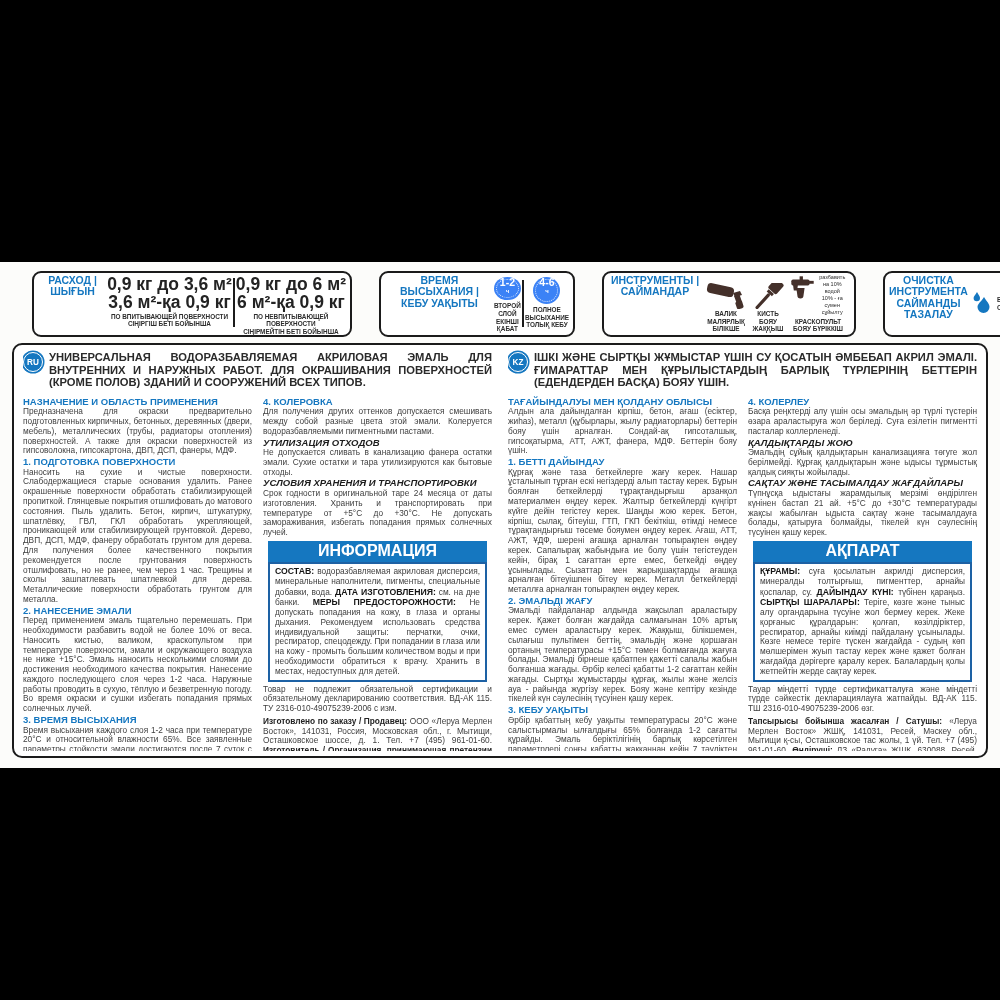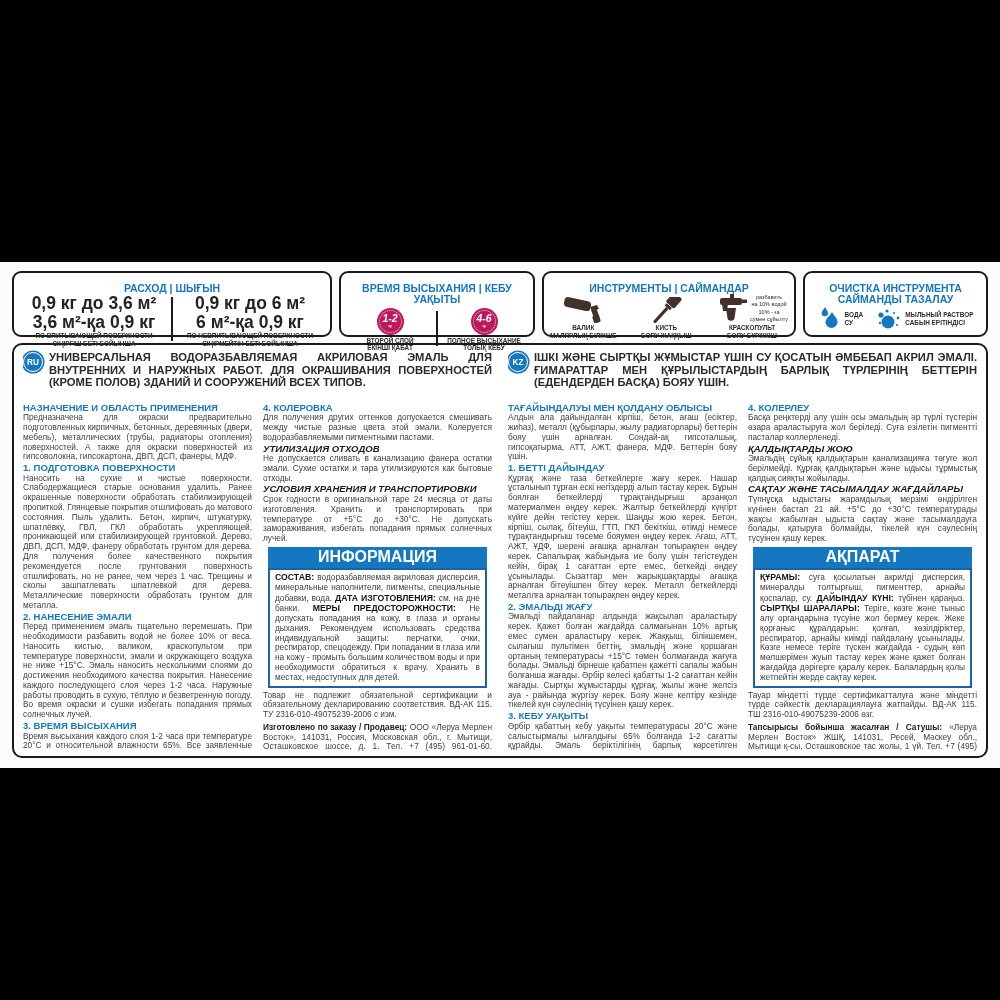--- a/index.html
+++ b/index.html
@@ -3,49 +3,49 @@
 <meta charset="utf-8">
 <style>
   html,body{margin:0;padding:0;}
   body{width:1000px;height:1000px;background:#000;position:relative;overflow:hidden;
        font-family:"Liberation Sans", sans-serif;}
   .label{position:absolute;top:262px;left:0;width:1000px;height:506px;background:#fcfcfa;
          box-sizing:border-box;padding:9px 12px 0;}
   
   .header-row{display:flex;gap:7px;height:66px;}
   .hbox{border:2.5px solid #1b1b1b;border-radius:9px;background:#fff;box-sizing:border-box;
-        padding:10px 4px;display:flex;flex-direction:column;}
+        padding:2px 4px;display:flex;flex-direction:row;margin-left:20px;}
   .hbox-title{color:#1577c0;font-weight:bold;font-size:10.5px;text-align:center;line-height:1.08;}
   .box-consumption{flex:0 0 320px;}
   .box-drying{flex:0 0 196px;}
   .box-tools{flex:0 0 254px;}
   .box-cleaning{flex:1;}
   .two-cols{display:flex;flex:1;align-items:stretch;}
   .ccol{flex:1;display:flex;flex-direction:column;align-items:center;justify-content:flex-start;}
   .big{font-size:17.5px;font-weight:bold;color:#232323;line-height:1.05;white-space:nowrap;}
   .cap{font-size:6.4px;font-weight:bold;color:#2c2c2c;text-align:center;line-height:1.2;margin-top:1px;}
   .vdiv{width:2px;background:#1b1b1b;margin:3px 1px 6px;}
   .ditem{flex:1;display:flex;flex-direction:column;align-items:center;justify-content:flex-start;}
-  .clock{position:relative;width:27px;height:27px;border-radius:50%;background:#be185d;color:#fff;
-         display:flex;flex-direction:column;align-items:center;justify-content:center;font-weight:bold;margin-bottom:1px;font-style:italic;}
+  .clock{position:relative;width:27px;height:27px;border-radius:50%;background:#3b82f6;color:#fff;
+         display:flex;flex-direction:column;align-items:center;justify-content:flex-start;font-weight:bold;margin-bottom:1px;}
   .clock::before{content:"";position:absolute;inset:2px;border-radius:50%;border:1.5px dotted rgba(255,255,255,.75);}
   .clock .v{font-size:10.5px;line-height:1;}
   .clock .u{font-size:6px;line-height:1;}
   .tools-row{display:flex;flex:1;align-items:flex-end;justify-content:space-between;padding:0 2px;}
   .titem{display:flex;flex-direction:column;align-items:center;justify-content:flex-end;}
   .spray-wrap{display:flex;align-items:flex-start;gap:2px;}
   .note{font-size:5.5px;color:#2c2c2c;line-height:1.3;text-align:center;}
   .clean-row{display:flex;flex:1;align-items:center;justify-content:space-around;padding:0 2px;}
   .citem{display:flex;align-items:center;gap:3px;}
   .cap-left{font-size:6.4px;font-weight:bold;color:#2c2c2c;text-align:left;line-height:1.2;}
   
   .body-box{border:2.5px solid #1b1b1b;border-radius:10px;background:#fff;margin-top:6px;
             height:415px;box-sizing:border-box;padding:5px 9px;display:flex;gap:16px;overflow:hidden;}
   .half{width:50%;display:flex;flex-direction:column;overflow:hidden;}
-  .title-row{display:flex;gap:6px;align-items:flex-start;margin:1px 0 13px;}
+  .title-row{display:flex;gap:6px;align-items:flex-start;margin:1px 0 7px;}
   .badge{flex:0 0 auto;width:18px;height:18px;border-radius:50%;background:#1577c0;color:#fff;
          font-size:8.2px;font-weight:bold;display:flex;align-items:center;justify-content:center;
          border:1.5px solid #fff;box-shadow:0 0 0 1.5px #1577c0;margin-top:1px;}
   .sec-title{font-size:11.2px;font-weight:bold;color:#2a2a2a;text-align:justify;line-height:1.12;}
   .cols{display:flex;gap:11px;flex:1;overflow:hidden;}
   .col{flex:1;overflow:hidden;}
   .col p{margin:0;font-size:8.3px;line-height:1.18;color:#3e3e3e;text-align:justify;}
   .hb,.hk{margin:0;font-size:9.5px;line-height:1.22;font-weight:bold;}
   .hb{color:#1577c0;}
   .hk{color:#1c1c1c;font-style:italic;}
@@ -194,21 +194,21 @@
           <p>Предназначена для окраски предварительно подготовленных кирпичных, бетонных, деревянных (двери, мебель), металлических (трубы, радиаторы отопления) поверхностей. А также для окраски поверхностей из гипсоволокна, гипсокартона, ДВП, ДСП, фанеры, МДФ.</p>
           <h4 class="hb">1. ПОДГОТОВКА ПОВЕРХНОСТИ</h4>
           <p>Наносить на сухие и чистые поверхности. Слабодержащиеся старые основания удалить. Ранее окрашенные поверхности обработать стабилизирующей пропиткой. Глянцевые покрытия отшлифовать до матового состояния. Пыль удалить. Бетон, кирпич, штукатурку, шпатлёвку, ГВЛ, ГКЛ обработать укрепляющей, проникающей или стабилизирующей грунтовкой. Дерево, ДВП, ДСП, МДФ, фанеру обработать грунтом для дерева. Для получения более качественного покрытия рекомендуется после грунтования поверхность отшлифовать, но не ранее, чем через 1 час. Трещины и сколы зашпатлевать шпатлевкой для дерева. Металлические поверхности обработать грунтом для металла.</p>
           <h4 class="hb">2. НАНЕСЕНИЕ ЭМАЛИ</h4>
           <p>Перед применением эмаль тщательно перемешать. При необходимости разбавить водой не более 10% от веса. Наносить кистью, валиком, краскопультом при температуре поверхности, эмали и окружающего воздуха не ниже +15°С. Эмаль наносить несколькими слоями до достижения необходимого качества покрытия. Нанесение каждого последующего слоя через 1-2 часа. Наружные работы проводить в сухую, тёплую и безветренную погоду. Во время окраски и сушки избегать попадания прямых солнечных лучей.</p>
           <h4 class="hb">3. ВРЕМЯ ВЫСЫХАНИЯ</h4>
           <p>Время высыхания каждого слоя 1-2 часа при температуре 20°С и относительной влажности 65%. Все заявленные параметры стойкости эмали достигаются после 7 суток с момента нанесения последнего слоя.</p>
         </div>
         <div class="col">
           <h4 class="hb">4. КОЛЕРОВКА</h4>
-          <p>Для получения других оттенков допускается смешивать между чистые разные цвета этой эмали. Колеруется водоразбавляемыми пигментными пастами.</p>
+          <p>Для получения других оттенков допускается смешивать между собой разные цвета этой эмали. Колеруется водоразбавляемыми пигментными пастами.</p>
           <h4 class="hk">УТИЛИЗАЦИЯ ОТХОДОВ</h4>
           <p>Не допускается сливать в канализацию фанера остатки эмали. Сухие остатки и тара утилизируются как бытовые отходы.</p>
           <h4 class="hk">УСЛОВИЯ ХРАНЕНИЯ И ТРАНСПОРТИРОВКИ</h4>
           <p>Срок годности в оригинальной таре 24 месяца от даты изготовления. Хранить и транспортировать при температуре от +5°С до +30°С. Не допускать замораживания, избегать попадания прямых солнечных лучей.</p>
           <div class="banner">ИНФОРМАЦИЯ</div>
           <div class="infobox">
             <b>СОСТАВ:</b> <span>водоразбавляемая акриловая дисперсия, минеральные наполнители, пигменты, специальные добавки, вода.</span>
             <b>ДАТА ИЗГОТОВЛЕНИЯ:</b> <span>см. на дне банки.</span>
             <b>МЕРЫ ПРЕДОСТОРОЖНОСТИ:</b> <span>Не допускать попадания на кожу, в глаза и органы дыхания. Рекомендуем использовать средства индивидуальной защиты: перчатки, очки, респиратор, спецодежду. При попадании в глаза или на кожу - промыть большим количеством воды и при необходимости обратиться к врачу. Хранить в местах, недоступных для детей.</span>
           </div>

